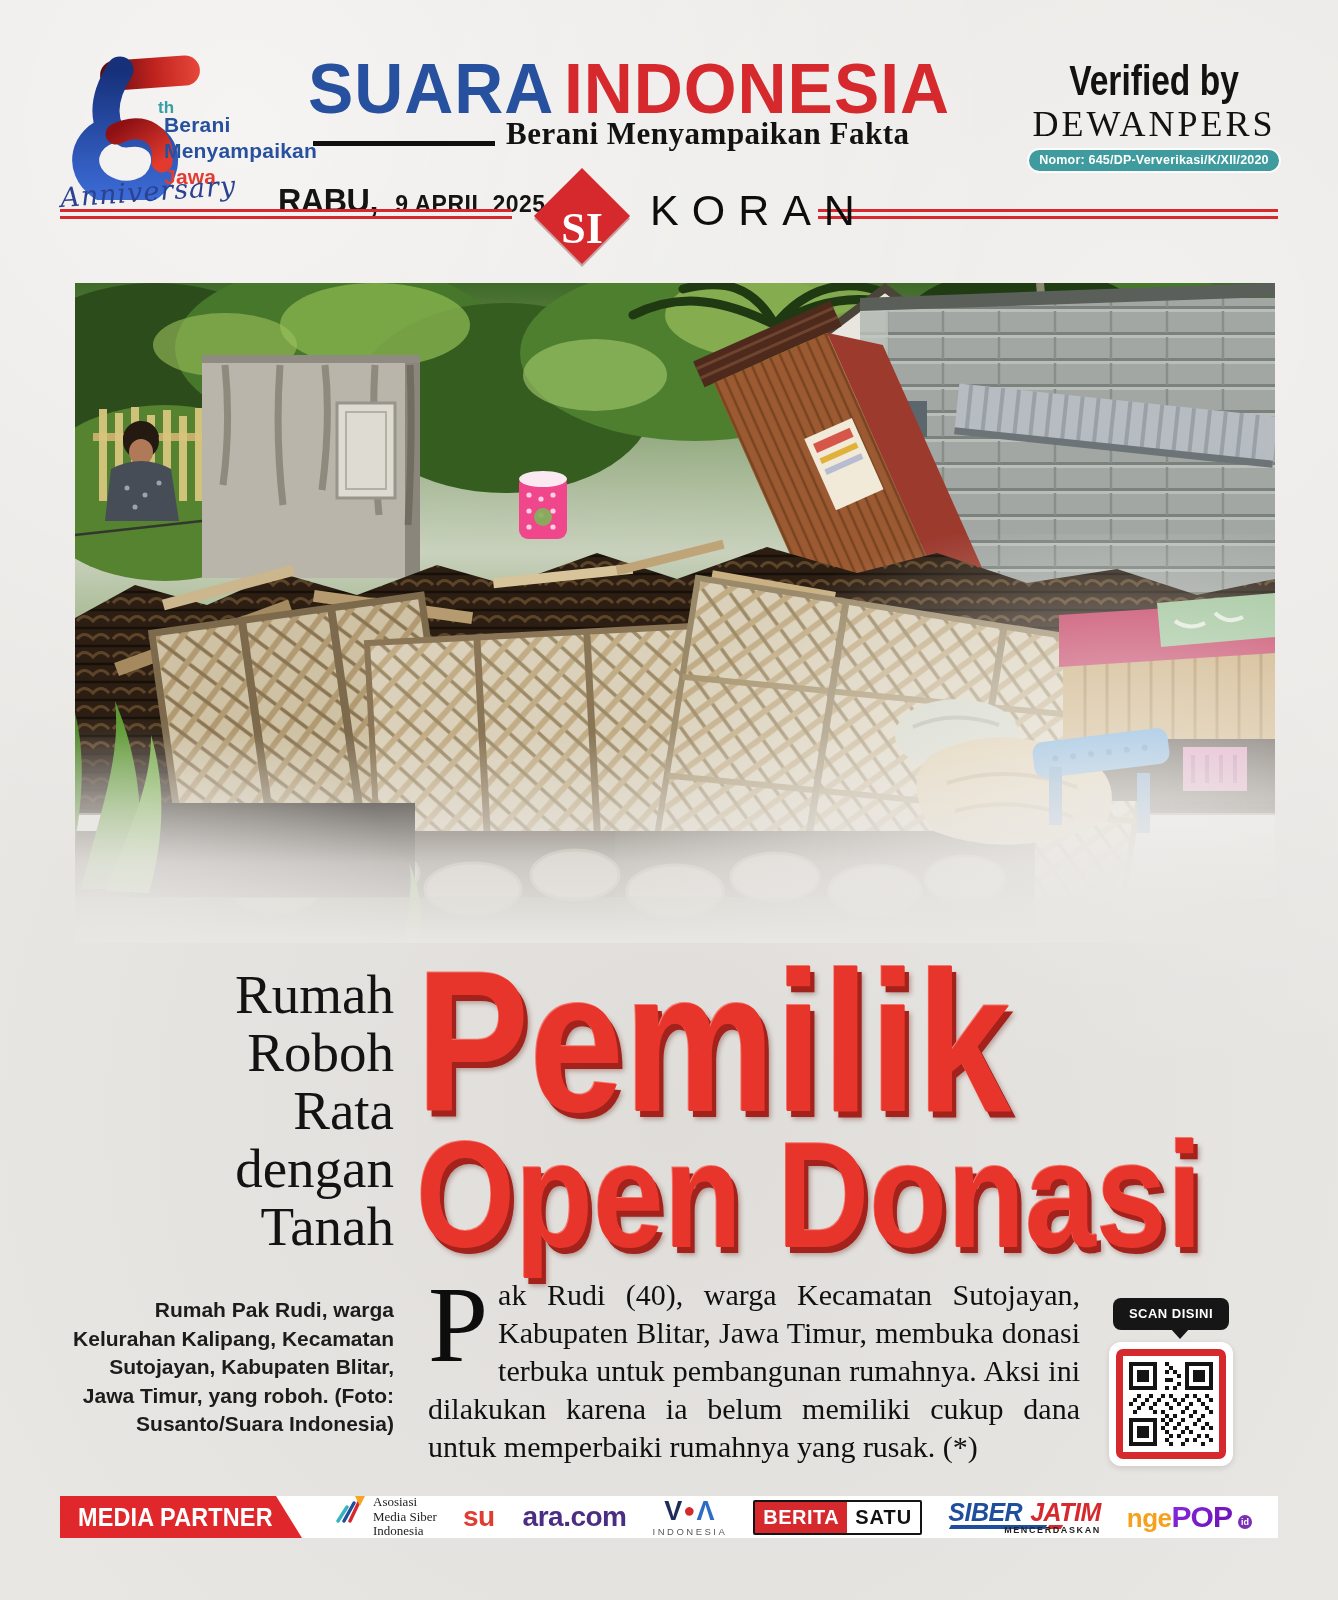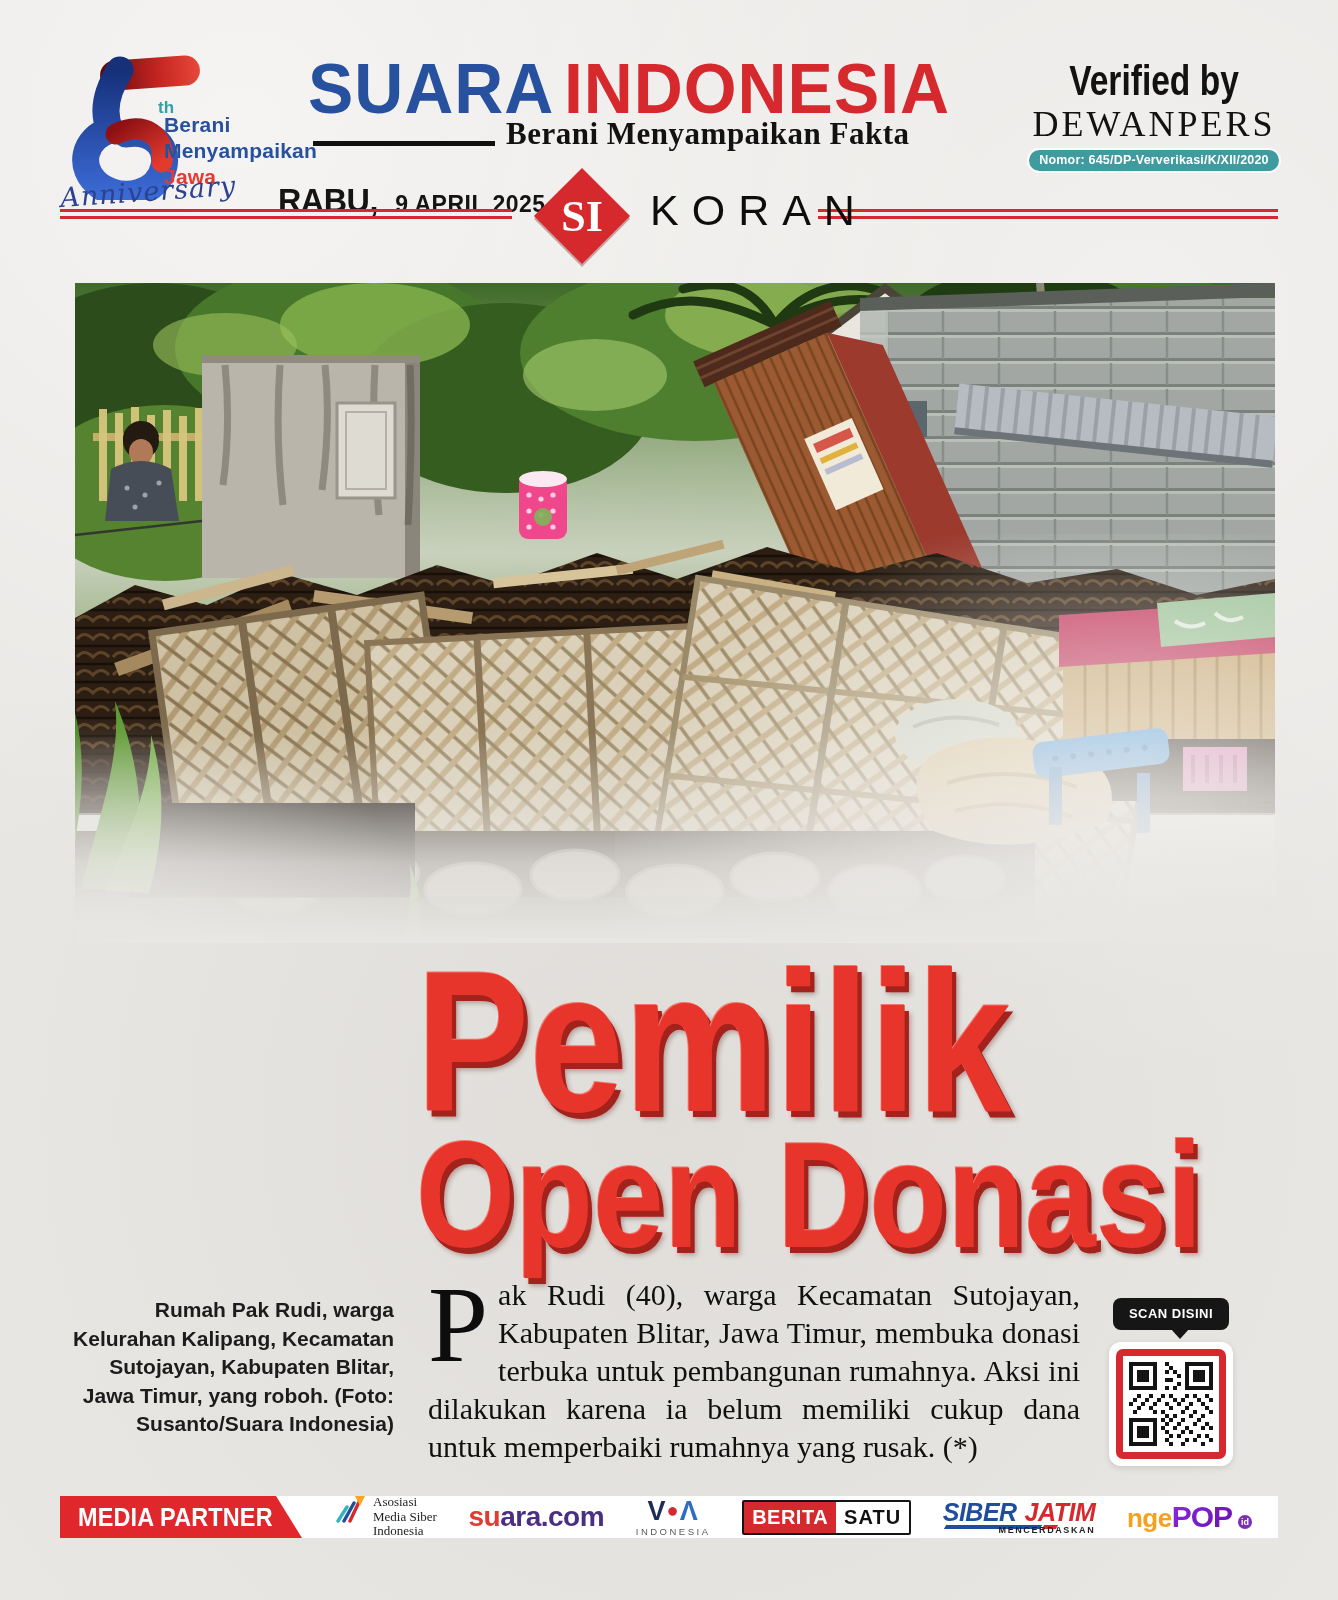--- a/index.html
+++ b/index.html
@@ -43,21 +43,21 @@
 
   
   .dateline { left:278px; top:181px; display:flex; align-items:baseline; }
   .d-day { font-size:34px; font-weight:900; letter-spacing:-.5px; transform:scaleX(.95); transform-origin:left; }
   .d-date { font-size:23px; font-weight:800; margin-left:12px; letter-spacing:.5px; }
   .redline { height:10px; border-top:3px solid #d6292e; border-bottom:3px solid #d6292e; }
   .rl-left { left:60px; top:209px; width:452px; }
   .rl-right { left:818px; top:209px; width:460px; }
   .diamond-wrap { left:534px; top:168px; width:96px; height:96px; }
   .diamond { position:absolute; left:14px; top:14px; width:68px; height:68px; background:#d6292e; transform:rotate(45deg); box-shadow:2px 2px 0 rgba(120,20,20,.35); }
-  .diamond-si { position:absolute; left:0; top:0; width:96px; height:96px; display:flex; align-items:center; justify-content:center;
+  .diamond-si { position:absolute; left:0; top:12px; width:96px; height:96px; display:flex; align-items:center; justify-content:center;
     font-family:"Liberation Serif", serif; font-weight:700; font-size:44px; color:#fff; }
   .koran { left:650px; top:186px; font-size:43px; font-weight:400; letter-spacing:13px; color:#0d0d0d; }
 
   
   .photo { left:75px; top:283px; width:1200px; height:660px; }
   .photo svg { display:block; }
   .photo-fade { position:absolute; left:0; bottom:0; width:100%; height:210px;
     background:linear-gradient(to bottom, rgba(233,231,228,0) 0%, rgba(233,231,228,.82) 62%, #e9e7e4 100%); }
   .photo-wash { position:absolute; right:0; bottom:0; width:55%; height:62%;
     background:radial-gradient(ellipse at 78% 88%, rgba(248,247,245,.92) 0%, rgba(248,247,245,.45) 45%, rgba(248,247,245,0) 75%); }
@@ -100,21 +100,21 @@
   .footer { left:60px; top:1496px; width:1218px; height:42px; background:#fff; display:flex; align-items:center; }
   .f-banner { flex:none; width:242px; height:42px; background:#e0272b; color:#fff; display:flex; align-items:center;
     padding-left:18px; font-size:26px; font-weight:900; letter-spacing:.2px;
     clip-path:polygon(0 0, calc(100% - 26px) 0, 100% 100%, 0 100%); transform:scaleX(1); }
   .f-banner span { transform:scaleX(.9); transform-origin:left; white-space:nowrap; }
   .f-row { flex:1; display:flex; align-items:center; justify-content:space-between; padding:0 26px 0 34px; }
 
   .amsi { display:flex; align-items:flex-start; gap:7px; }
   .amsi-text { font-family:"Liberation Serif", serif; font-size:13px; line-height:1.12; color:#1d1d1d; }
   .suara { font-size:28px; font-weight:800; letter-spacing:-.5px; }
-  .suara .s1 { color:#e03c31; } .suara .s2 { color:#4b2e83; }
+  .suara .s1 { color:#e03c31; } .suara .s2 { color:#4b2e83;padding-left:28px; }
   .voa { text-align:center; line-height:1; }
   .voa-row { font-size:27px; font-weight:900; letter-spacing:1px; }
   .voa-v { color:#1d2d57; } .voa-dot { color:#d6292e; font-size:20px; vertical-align:3px;} .voa-a { color:#2f6cc4; }
   .voa-sub { font-size:9.5px; letter-spacing:2.5px; color:#5a5a5a; margin-top:2px; }
   .bs { display:flex; border:2.5px solid #141414; border-radius:2px; overflow:hidden; line-height:1; }
   .bs-red { background:#d6292e; color:#fff; padding:5px 8px 6px; font-weight:800; font-size:20px; letter-spacing:.5px;}
   .bs-white { background:#fff; color:#111; padding:5px 8px 6px; font-weight:800; font-size:20px; letter-spacing:1px;}
   .sj { position:relative; text-align:left; line-height:1; padding-bottom:10px; }
   .sj-row { font-style:italic; font-weight:900; font-size:25px; letter-spacing:-.5px; white-space:nowrap; }
   .sj-siber { color:#1f4e9c; } .sj-jatim { color:#d6292e; margin-left:8px; }
@@ -405,20 +405,27 @@
         <path d="M0 560 C 10 500 8 462 0 430 L 0 610 Z" fill="#4e8628"></path>
         <path d="M330 660 C 334 620 338 600 334 580 C 346 606 348 634 344 660 Z" fill="#6aa53d"></path>
         <rect x="0" y="614" width="1200" height="46" fill="#6d8653" opacity=".5"></rect>
       </g>
     </svg>
     <div class="photo-wash"></div>
     <div class="photo-wash-left"></div>
     <div class="photo-fade"></div>
   </div>
 
+  <div class="abs kicker">
+    <div>Rumah</div>
+    <div>Roboh</div>
+    <div>Rata</div>
+    <div>dengan</div>
+    <div>Tanah</div>
+  </div>
   <div class="abs pemilik">
     <span class="hl-red">Pemilik</span>
   </div>
   <div class="abs opendonasi">
     <span class="hl-red">Open Donasi</span>
   </div>
 
   <div class="abs caption">Rumah Pak Rudi, warga Kelurahan Kalipang, Kecamatan Sutojayan, Kabupaten Blitar, Jawa Timur, yang roboh. (Foto: Susanto/Suara Indonesia)</div>
 
   <div class="abs article">

